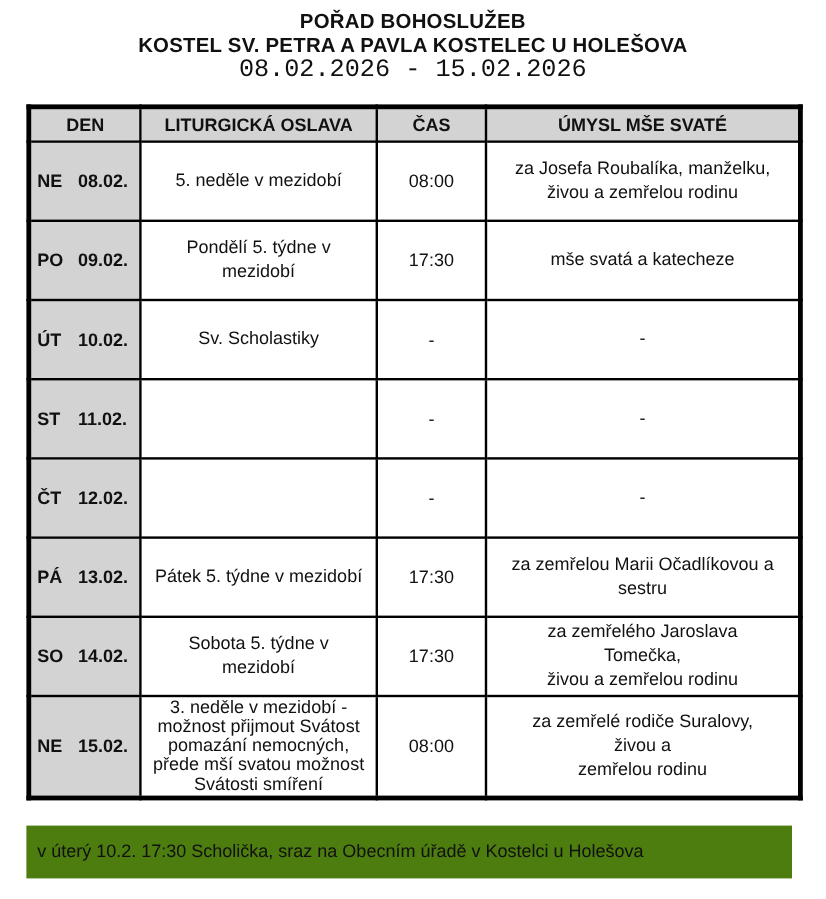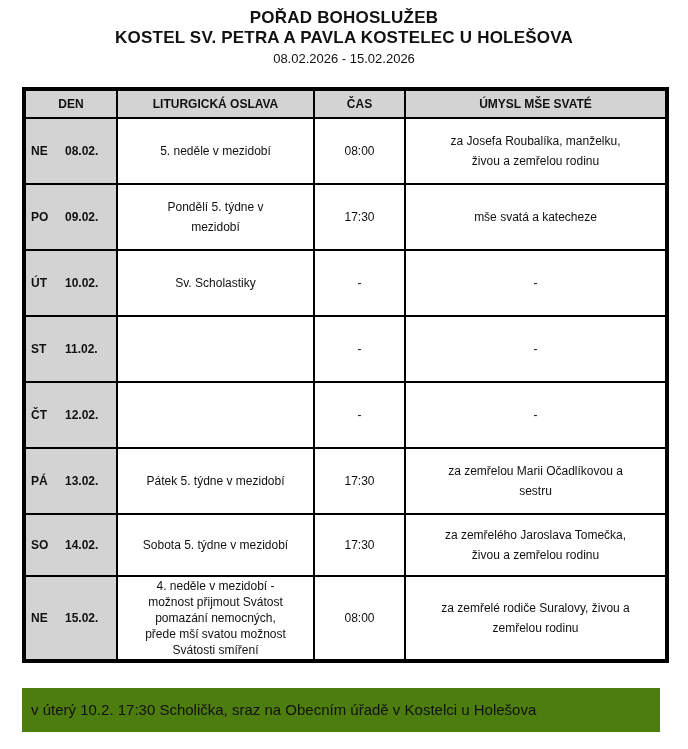--- a/index.html
+++ b/index.html
@@ -20,34 +20,35 @@
     padding-top: 8px;
     text-align: center;
   }
   .title-line1, .title-line2 {
     font-size: 17px;
     font-weight: bold;
     line-height: 20px;
     letter-spacing: 0.2px;
   }
   .title-line3 {
-    font-size: 13px;
+    font-size: 21px;
     font-weight: normal;
     line-height: 22px;
+    font-family: Liberation Mono, monospace;
   }
   table.schedule {
     border-collapse: collapse;
     table-layout: fixed;
     width: 643px;
     margin: 17px 0 0 22px;
     border: 4px solid #000000;
   }
   table.schedule th, table.schedule td {
     border: 2px solid #000000;
-    font-size: 12px;
+    font-size: 15px;
     vertical-align: middle;
     overflow: hidden;
   }
   table.schedule th {
     background: #d3d3d3;
     font-weight: bold;
     height: 24px;
     padding: 1px 2px;
     text-align: center;
   }
@@ -165,21 +166,21 @@
       </tr>
       <tr class="row-h62">
         <td class="day-cell"><span class="day-abbr">SO</span><span class="day-date">14.02.</span></td>
         <td class="celebration-cell">Sobota 5. týdne v mezidobí</td>
         <td class="time-cell">17:30</td>
         <td class="intention-cell">za zemřelého Jaroslava Tomečka,
 živou a zemřelou rodinu</td>
       </tr>
       <tr class="row-h83">
         <td class="day-cell"><span class="day-abbr">NE</span><span class="day-date">15.02.</span></td>
-        <td class="celebration-cell">4. neděle v mezidobí -
+        <td class="celebration-cell">3. neděle v mezidobí -
 možnost přijmout Svátost
 pomazání nemocných,
 přede mší svatou možnost
 Svátosti smíření</td>
         <td class="time-cell">08:00</td>
         <td class="intention-cell">za zemřelé rodiče Suralovy, živou a
 zemřelou rodinu</td>
       </tr>
     </tbody>
   </table>

